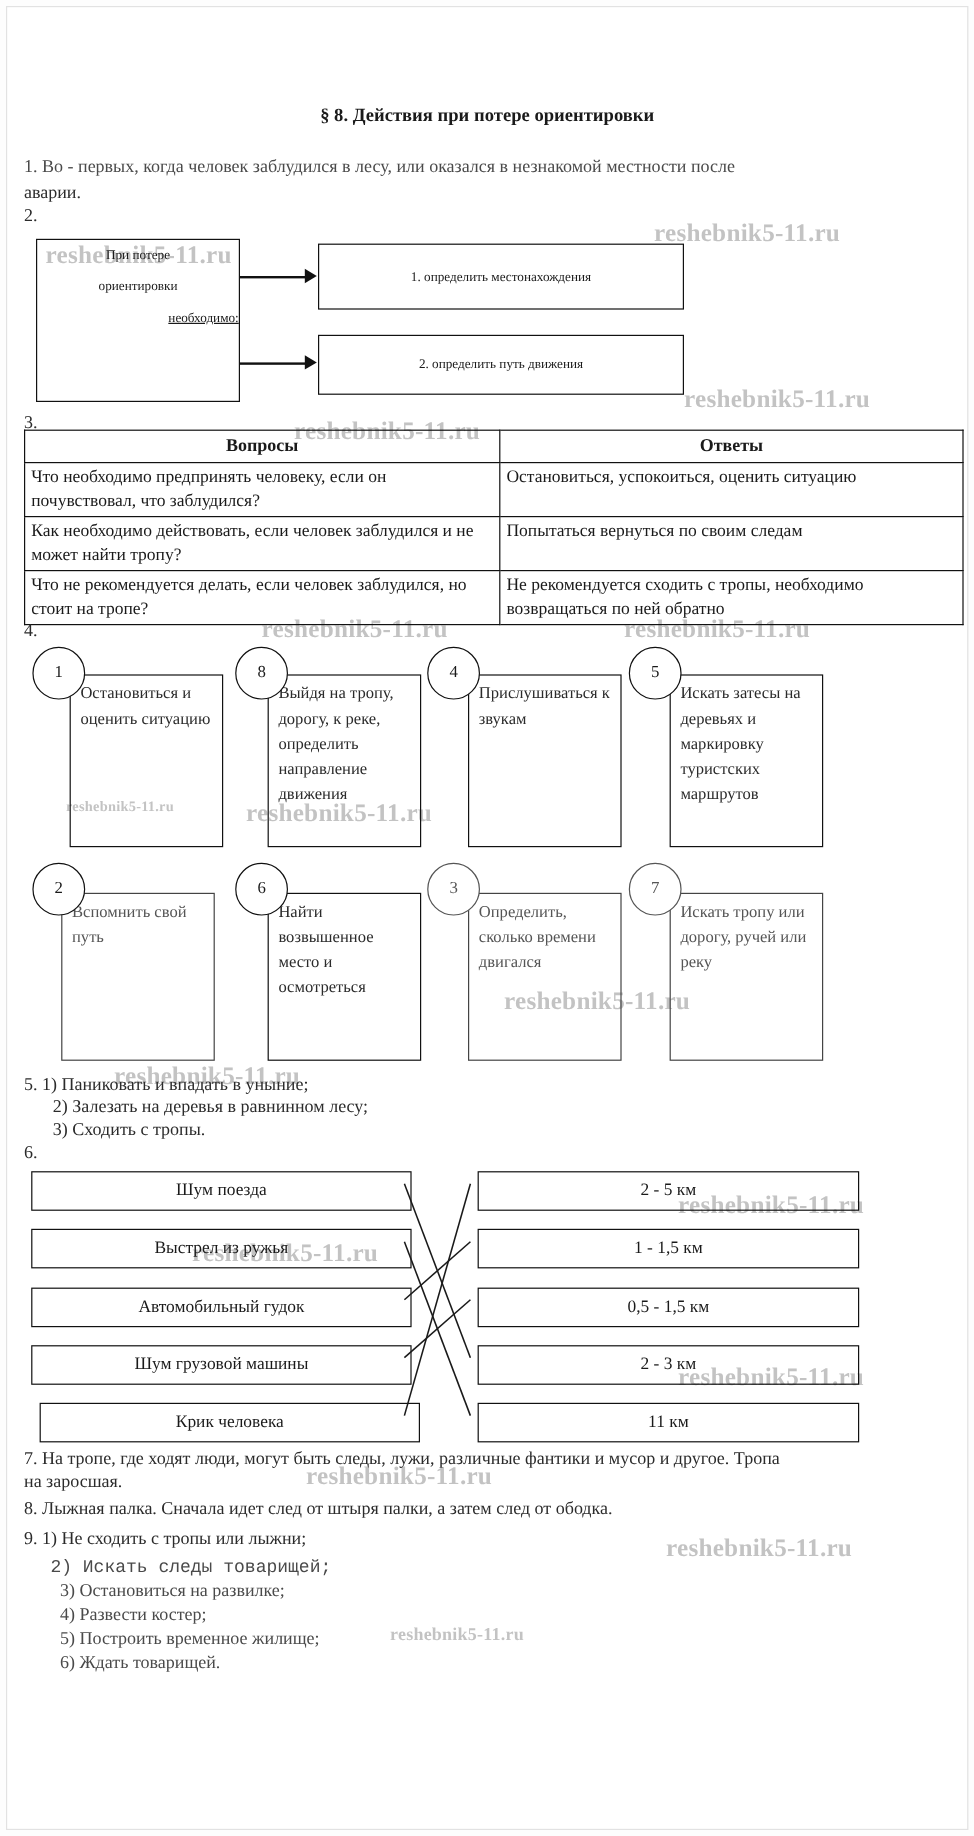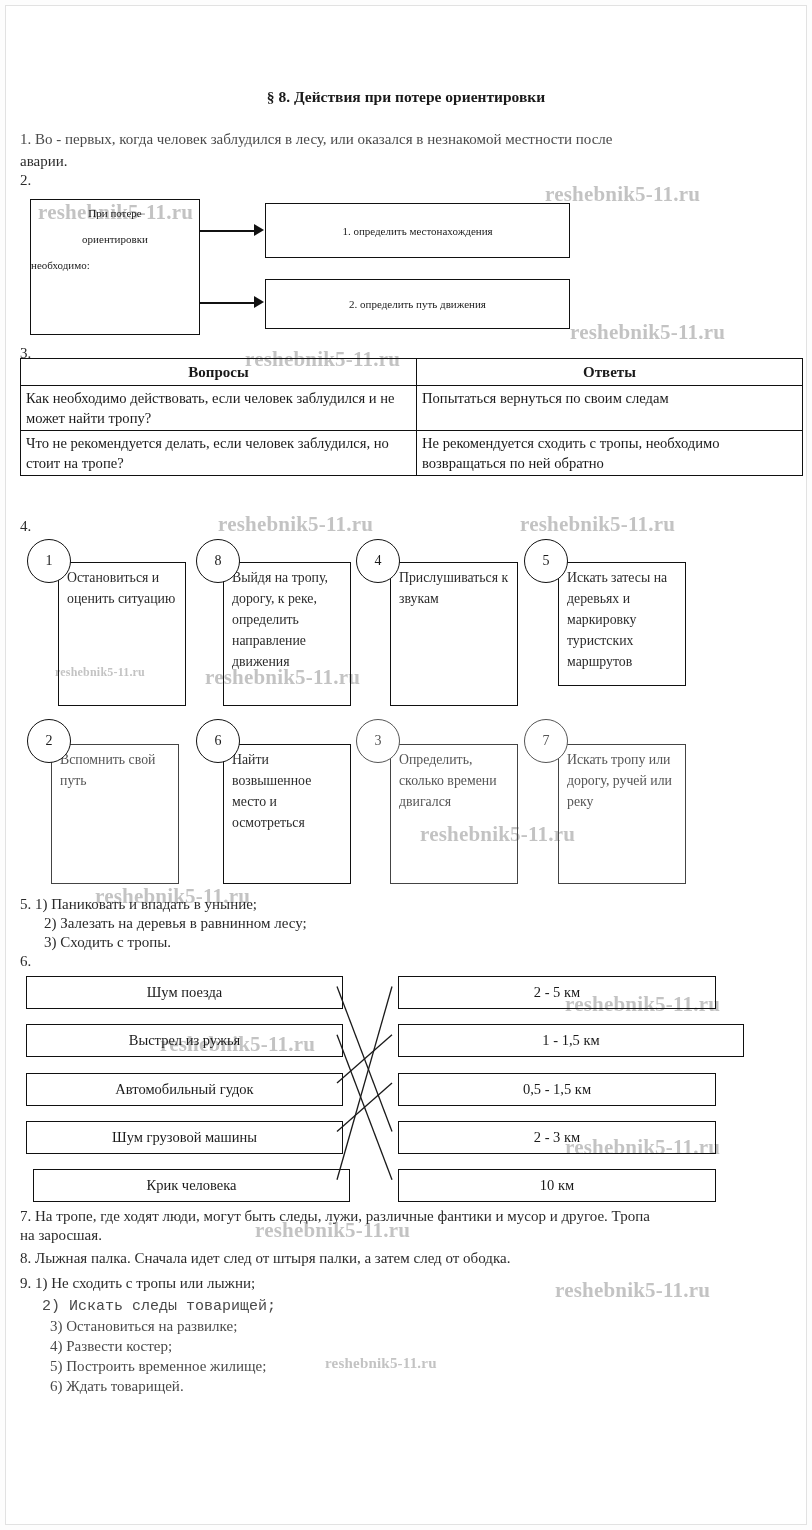--- a/index.html
+++ b/index.html
@@ -165,21 +165,21 @@
     <div class="title" style="top:82px;">§ 8. Действия при потере ориентировки</div>
 
     <div class="para blurry" style="left:14px; top:124px; width:782px;">1.  Во - первых, когда человек заблудился в лесу, или оказался в незнакомой местности после</div>
     <div class="para" style="left:14px; top:146px;">аварии.</div>
 
     <div class="lbl" style="left:14px; top:166px;">2.</div>
 
     <div class="fbox" style="left:24px; top:193px; width:170px; height:136px; display:block; ">
       <div style="text-align:center;">При потере</div>
       <div style="text-align:center;">ориентировки</div>
-      <div style="text-align:left;">необходимо:</div>
+      <div style="text-align:right;text-decoration:underline;">необходимо:</div>
     </div>
 
     <div class="arrow-line" style="left:194px; top:224px; width:56px;"></div>
     <div class="arrow-head" style="left:248px; top:218px;"></div>
     <div class="fbox" style="left:259px; top:197px; width:305px; height:55px;">1. определить местонахождения</div>
 
     <div class="arrow-line" style="left:194px; top:296px; width:56px;"></div>
     <div class="arrow-head" style="left:248px; top:290px;"></div>
     <div class="fbox" style="left:259px; top:273px; width:305px; height:50px;">2. определить путь движения</div>
 
@@ -191,20 +191,24 @@
           <col style="width:386px">
         </colgroup>
       <thead>
         <tr>
           <th>Вопросы</th>
           <th>Ответы</th>
         </tr>
       </thead>
       <tbody>
         <tr>
+          <td>Что необходимо предпринять человеку, если он почувствовал, что заблудился?</td>
+          <td>Остановиться, успокоиться, оценить ситуацию</td>
+        </tr>
+        <tr>
           <td>Как необходимо действовать, если человек заблудился и не может найти тропу?</td>
           <td>Попытаться вернуться по своим следам</td>
         </tr>
         <tr>
           <td>Что не рекомендуется делать, если человек заблудился, но стоит на тропе?</td>
           <td>Не рекомендуется сходить с тропы, необходимо возвращаться по ней обратно</td>
         </tr>
       </tbody>
     </table>
 
@@ -212,21 +216,21 @@
 
     <div class="nbox" style="left:52px; top:556px; width:128px; height:144px;font-family:Liberation Serif, serif;">Остановиться и оценить ситуацию</div>
     <div class="ncircle" style="left:21px; top:533px;">1</div>
 
     <div class="nbox" style="left:217px; top:556px; width:128px; height:144px;">Выйдя на тропу, дорогу, к реке, определить направление движения</div>
     <div class="ncircle" style="left:190px; top:533px;">8</div>
 
     <div class="nbox" style="left:384px; top:556px; width:128px; height:144px;">Прислушиваться к звукам</div>
     <div class="ncircle" style="left:350px; top:533px;">4</div>
 
-    <div class="nbox" style="left:552px; top:556px; width:128px; height:124px;">Искать затесы на деревьях и маркировку туристских маршрутов</div>
+    <div class="nbox" style="left:552px; top:556px; width:128px; height:144px;">Искать затесы на деревьях и маркировку туристских маршрутов</div>
     <div class="ncircle" style="left:518px; top:533px;">5</div>
 
     <div class="nbox faint" style="left:45px; top:738px; width:128px; height:140px;">Вспомнить свой путь</div>
     <div class="ncircle" style="left:21px; top:713px;">2</div>
 
     <div class="nbox" style="left:217px; top:738px; width:128px; height:140px;">Найти возвышенное место и осмотреться</div>
     <div class="ncircle" style="left:190px; top:713px;">6</div>
 
     <div class="nbox faint" style="left:384px; top:738px; width:128px; height:140px;">Определить, сколько времени двигался</div>
     <div class="ncircle faint" style="left:350px; top:713px;">3</div>
@@ -241,24 +245,24 @@
 
     <div class="lbl" style="left:14px; top:947px;">6.</div>
 
     <div class="mbox" style="left:20px; top:970px; width:317px; height:33px;">Шум поезда</div>
     <div class="mbox" style="left:20px; top:1018px; width:317px; height:33px;">Выстрел из ружья</div>
     <div class="mbox" style="left:20px; top:1067px; width:317px; height:33px;">Автомобильный гудок</div>
     <div class="mbox" style="left:20px; top:1115px; width:317px; height:33px;">Шум грузовой машины</div>
     <div class="mbox" style="left:27px; top:1163px; width:317px; height:33px;">Крик человека</div>
 
     <div class="mbox" style="left:392px; top:970px; width:318px; height:33px;">2 - 5 км</div>
-    <div class="mbox" style="left:392px; top:1018px; width:346px; height:33px;">1 - 1,5 км</div>
+    <div class="mbox" style="left:392px; top:1018px; width:318px; height:33px;">1 - 1,5 км</div>
     <div class="mbox" style="left:392px; top:1067px; width:318px; height:33px;">0,5 - 1,5 км</div>
     <div class="mbox" style="left:392px; top:1115px; width:318px; height:33px;">2 - 3 км</div>
-    <div class="mbox" style="left:392px; top:1163px; width:318px; height:33px;">10 км</div>
+    <div class="mbox" style="left:392px; top:1163px; width:318px; height:33px;">11 км</div>
 
     <svg class="links" id="match-links">
         <line x1="331" y1="980.5" x2="386" y2="1125.4" stroke="#1a1a1a" stroke-width="1.3"></line>
         <line x1="331" y1="1028.8" x2="386" y2="1173.7" stroke="#1a1a1a" stroke-width="1.3"></line>
         <line x1="331" y1="1077.1" x2="386" y2="1028.8" stroke="#1a1a1a" stroke-width="1.3"></line>
         <line x1="331" y1="1125.4" x2="386" y2="1077.1" stroke="#1a1a1a" stroke-width="1.3"></line>
         <line x1="331" y1="1173.7" x2="386" y2="980.5" stroke="#1a1a1a" stroke-width="1.3"></line>
       </svg>
 
     <div class="para" style="left:14px; top:1201px; width:786px;">7. На тропе,  где ходят люди, могут быть следы, лужи, различные фантики и мусор и другое. Тропа</div>

